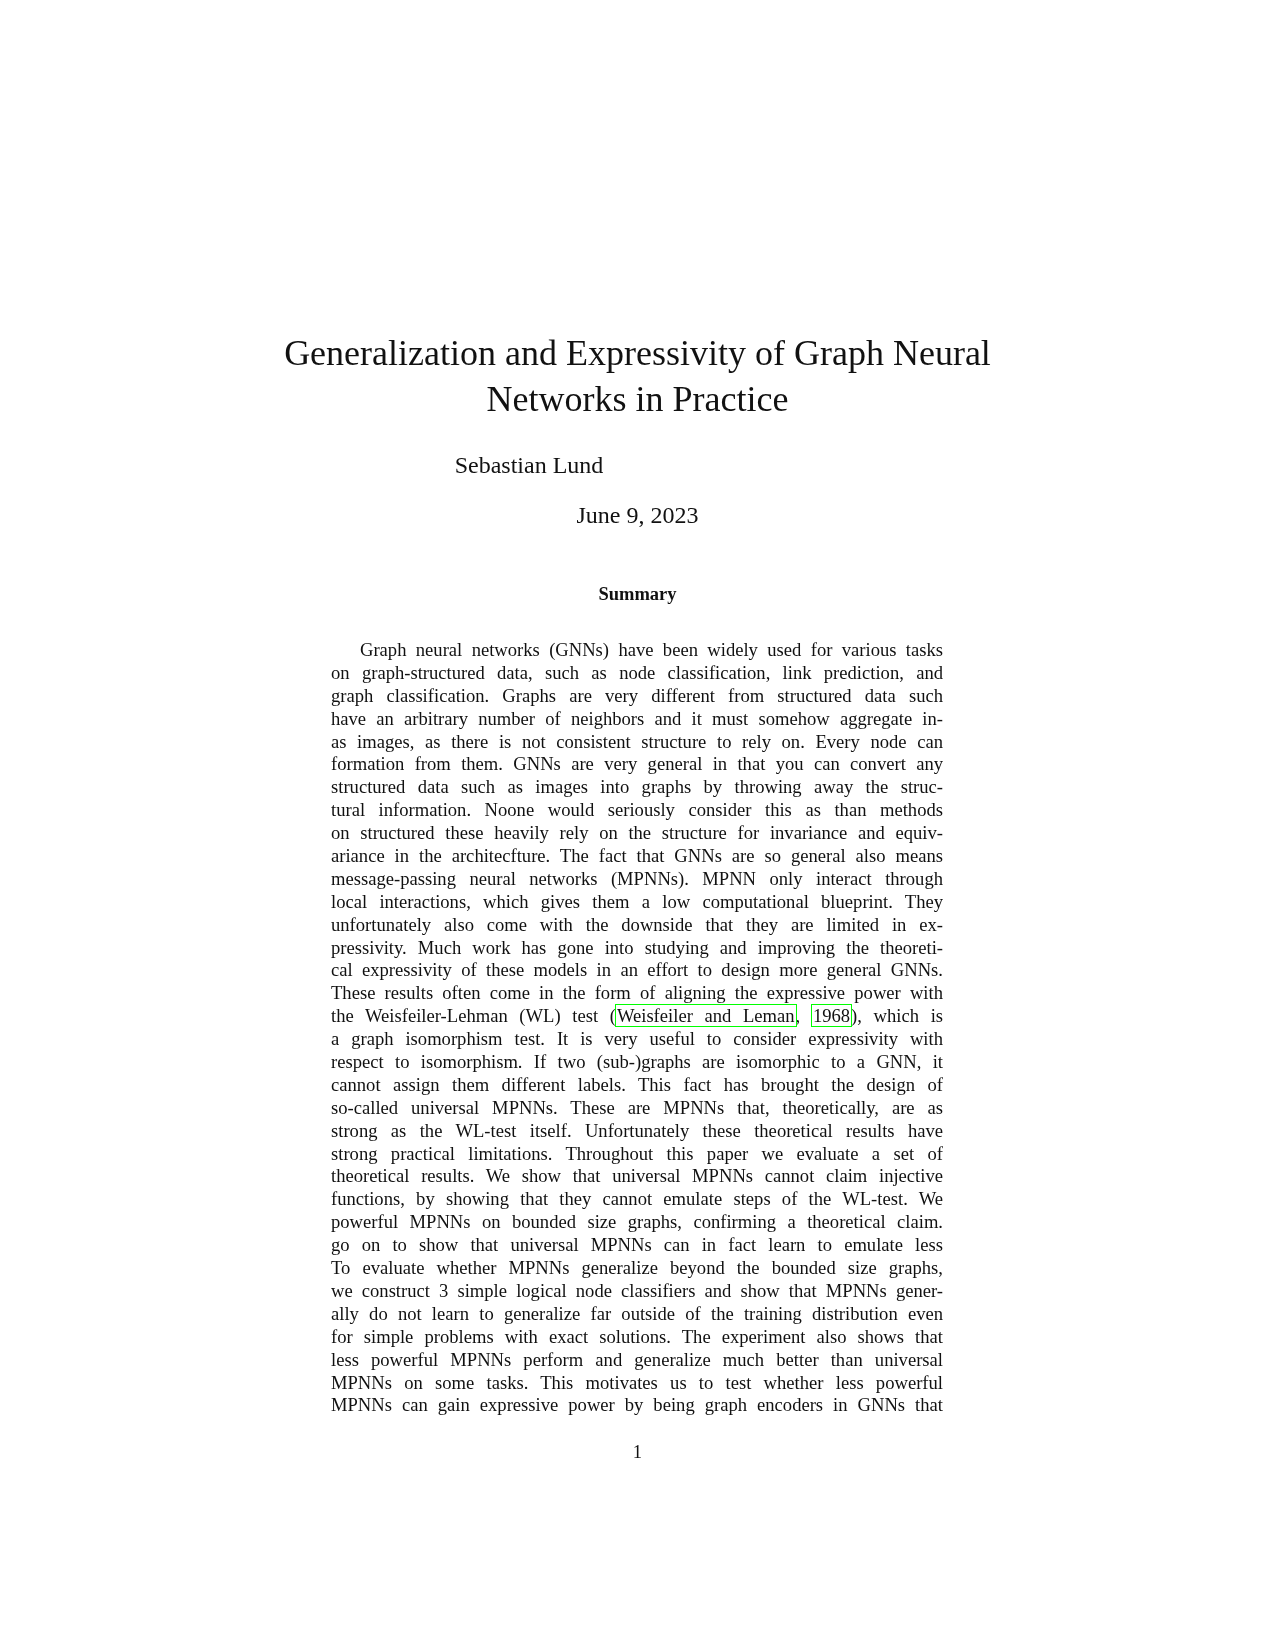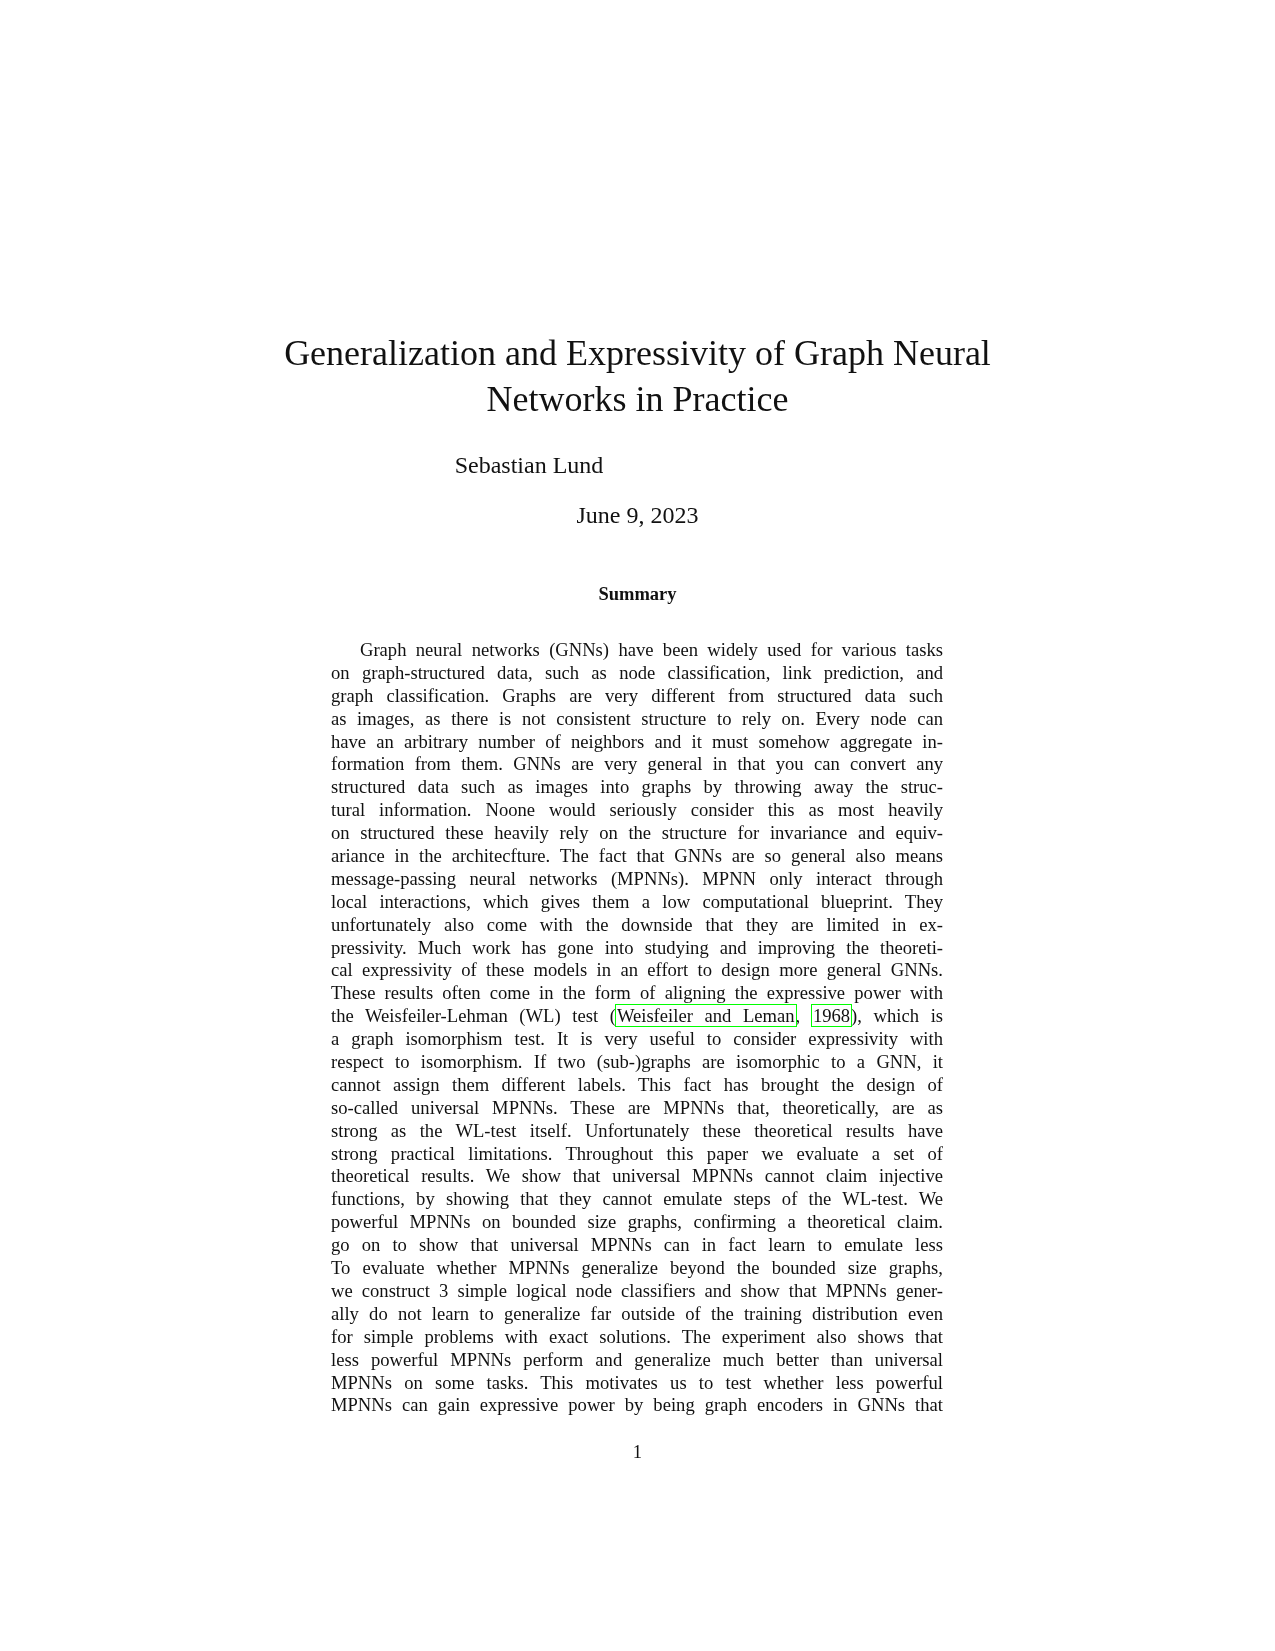--- a/index.html
+++ b/index.html
@@ -98,25 +98,25 @@
 
   <div class="author">Sebastian Lund</div>
   <div class="date">June 9, 2023</div>
 
   <div class="summary-heading">Summary</div>
 
   <div class="abstract">
     <span class="ln first">Graph neural networks (GNNs) have been widely used for various tasks</span>
     <span class="ln">on graph-structured data, such as node classification, link prediction, and</span>
     <span class="ln">graph classification. Graphs are very different from structured data such</span>
+    <span class="ln">have an arbitrary number of neighbors and it must somehow aggregate in-</span>
     <span class="ln">as images, as there is not consistent structure to rely on. Every node can</span>
-    <span class="ln">have an arbitrary number of neighbors and it must somehow aggregate in-</span>
     <span class="ln">formation from them. GNNs are very general in that you can convert any</span>
     <span class="ln">structured data such as images into graphs by throwing away the struc-</span>
-    <span class="ln">tural information. Noone would seriously consider this as most heavily</span>
+    <span class="ln">tural information. Noone would seriously consider this as than methods</span>
     <span class="ln">on structured these heavily rely on the structure for invariance and equiv-</span>
     <span class="ln">ariance in the architecfture. The fact that GNNs are so general also means</span>
     <span class="ln">message-passing neural networks (MPNNs). MPNN only interact through</span>
     <span class="ln">local interactions, which gives them a low computational blueprint. They</span>
     <span class="ln">unfortunately also come with the downside that they are limited in ex-</span>
     <span class="ln">pressivity. Much work has gone into studying and improving the theoreti-</span>
     <span class="ln">cal expressivity of these models in an effort to design more general GNNs.</span>
     <span class="ln">These results often come in the form of aligning the expressive power with</span>
     <span class="ln"><span>the Weisfeiler-Lehman (WL) test (</span><span class="cite-box">Weisfeiler and Leman</span><span>, </span><span class="cite-box">1968</span><span>), which is</span></span>
     <span class="ln">a graph isomorphism test. It is very useful to consider expressivity with</span>

